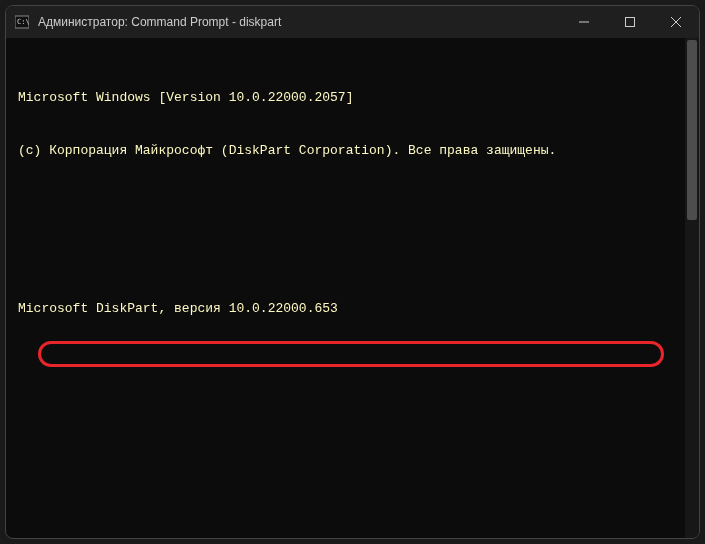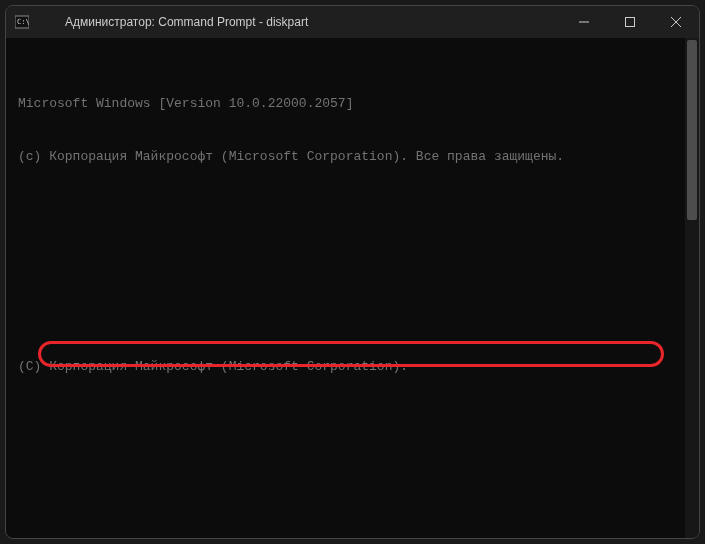--- a/index.html
+++ b/index.html
@@ -33,37 +33,37 @@
     font-size: 12px;
   }
   .titlebar-icon {
     width: 16px;
     height: 16px;
     margin-right: 8px;
     display: flex;
     align-items: center;
     justify-content: center;
   }
-  .titlebar-title { flex: 1; margin-left: 27px; }
+  .titlebar-title { flex: 1; }
   .titlebar-controls {
     display: flex;
     height: 100%;
   }
   .titlebar-btn {
     width: 46px;
     height: 100%;
     display: flex;
     align-items: center;
     justify-content: center;
     color: #ccc;
   }
   .terminal {
     flex: 1;
-    padding: 22px 4px 6px 12px;
-    color: #737373;
+    padding: 16px 4px 6px 12px;
+    color: #fef9c3;
     line-height: 1.35;
     white-space: pre;
     overflow-y: auto;
     position: relative;
   }
   .scrollbar {
     position: absolute;
     right: 0;
     top: 0;
     width: 14px;
@@ -114,25 +114,25 @@
         <svg width="10" height="10" viewBox="0 0 10 10">
             <line x1="0" y1="0" x2="10" y2="10" stroke="#ccc" stroke-width="1"></line>
             <line x1="10" y1="0" x2="0" y2="10" stroke="#ccc" stroke-width="1"></line>
           </svg>
       </div>
     </div>
   </div>
 
   <div class="terminal">
     <span class="line">Microsoft Windows [Version 10.0.22000.2057]</span>
-    <span class="line">(c) Корпорация Майкрософт (Microsoft Corporation). Все права защищены.</span>
+    <span class="line">(c) Корпорация Майкрософт (DiskPart Corporation). Все права защищены.</span>
     <span class="line"> </span>
     <span class="line"> </span>
+    <span class="line">Microsoft DiskPart, версия 10.0.22000.653</span>
     <span class="line"> </span>
-    <span class="line">(C) Корпорация Майкрософт (Microsoft Corporation).</span>
     
     
     
 
     
 
     
     
 
     <div class="highlight-box" style="left:32px; top:303px; width:626px; height:26px;"></div>

